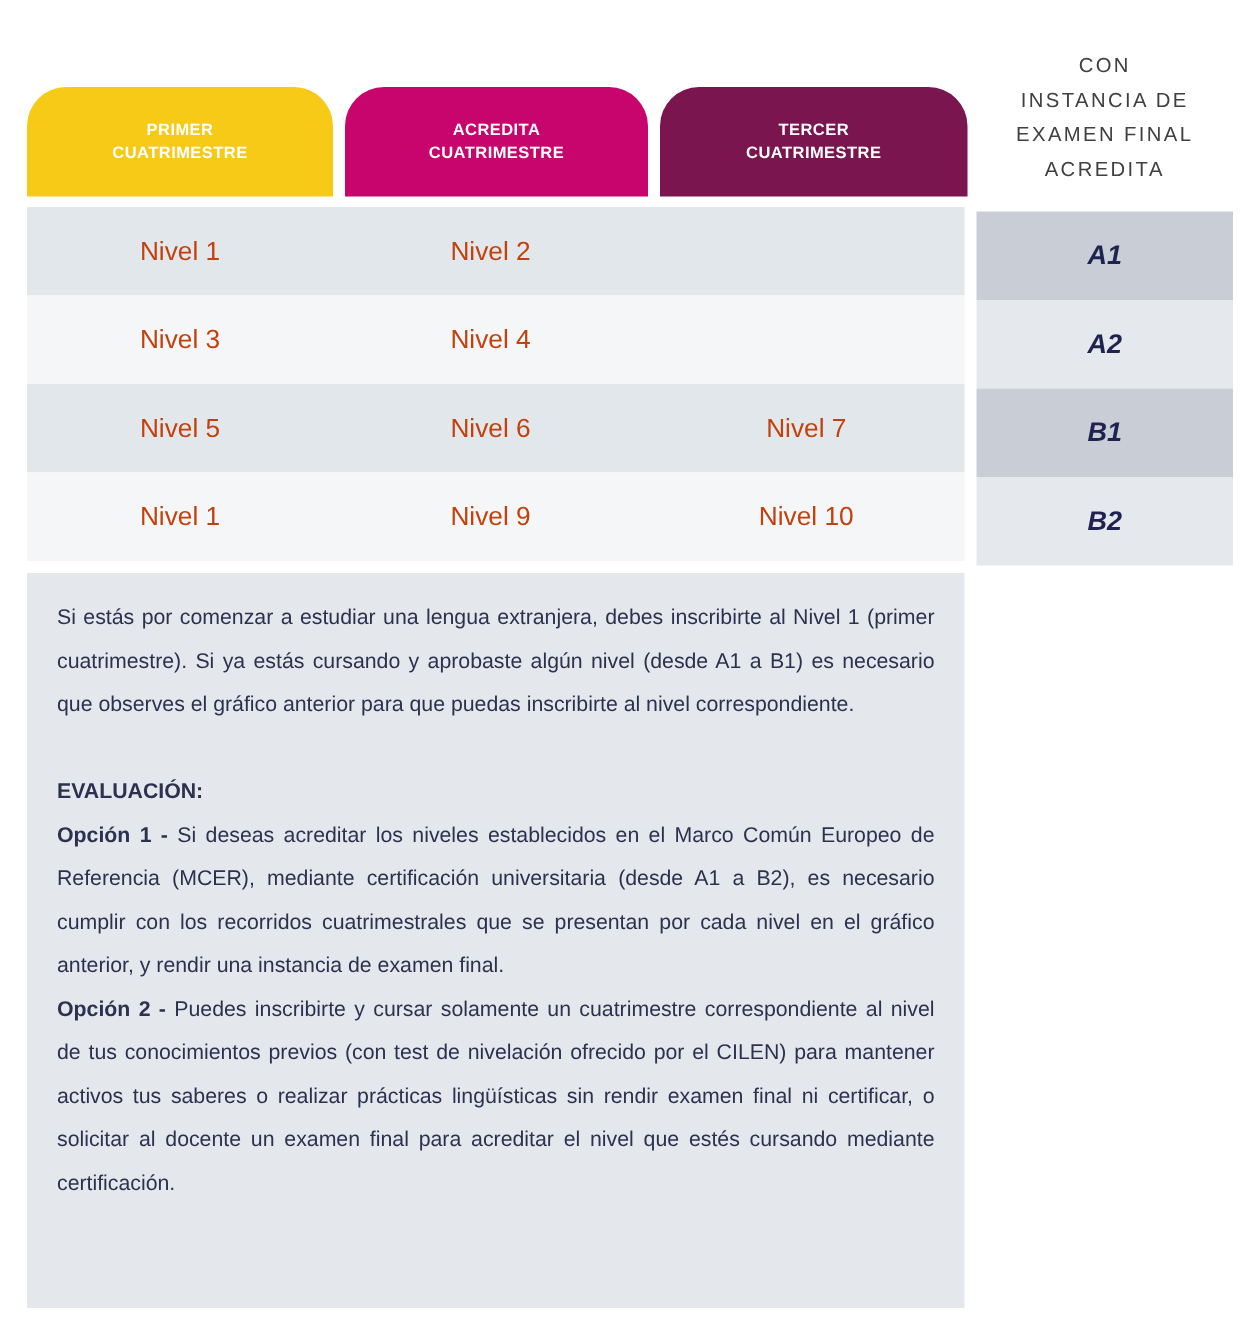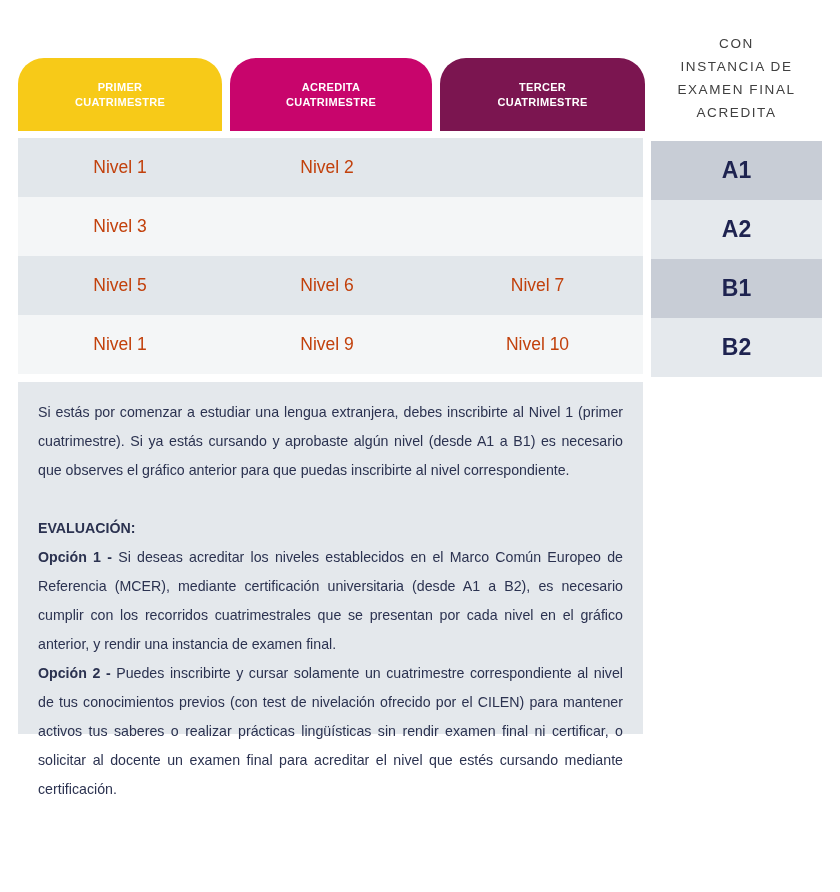--- a/index.html
+++ b/index.html
@@ -96,35 +96,36 @@
     position: absolute;
     left: 651px;
     top: 141px;
     width: 171px;
   }
   .cefr-cell {
     height: 59px;
     display: flex;
     align-items: center;
     justify-content: center;
-    font-size: 23px;
+    font-size: 18px;
     font-weight: 700;
     color: #1e2350;
     box-sizing: border-box;
+    font-style: italic;
   }
   .cefr-cell.shade-dark  { background: #c8cdd6; }
   .cefr-cell.shade-light { background: #e5e9ed; }
 
   
   #notes-panel {
     position: absolute;
     left: 18px;
     top: 382px;
     width: 625px;
-    height: 352px;
+    height: 490px;
     background: #e4e8ec;
     box-sizing: border-box;
     padding: 16px 20px 14px 20px;
   }
   .note-par {
     font-size: 14.2px;
     line-height: 29px;
     color: #2b3250;
     text-align: justify;
     margin: 0;
@@ -171,20 +172,21 @@
 <div id="levels-table">
 
   <div class="level-row shade-dark">
     <div class="level-cell c1">Nivel 1</div>
     <div class="level-cell c2">Nivel 2</div>
     <div class="level-cell c3"></div>
   </div>
 
   <div class="level-row shade-light">
     <div class="level-cell c1">Nivel 3</div>
+    <div class="level-cell c2">Nivel 4</div>
     <div class="level-cell c3"></div>
   </div>
 
   <div class="level-row shade-dark">
     <div class="level-cell c1">Nivel 5</div>
     <div class="level-cell c2">Nivel 6</div>
     <div class="level-cell c3">Nivel 7</div>
   </div>
 
   <div class="level-row shade-light">

